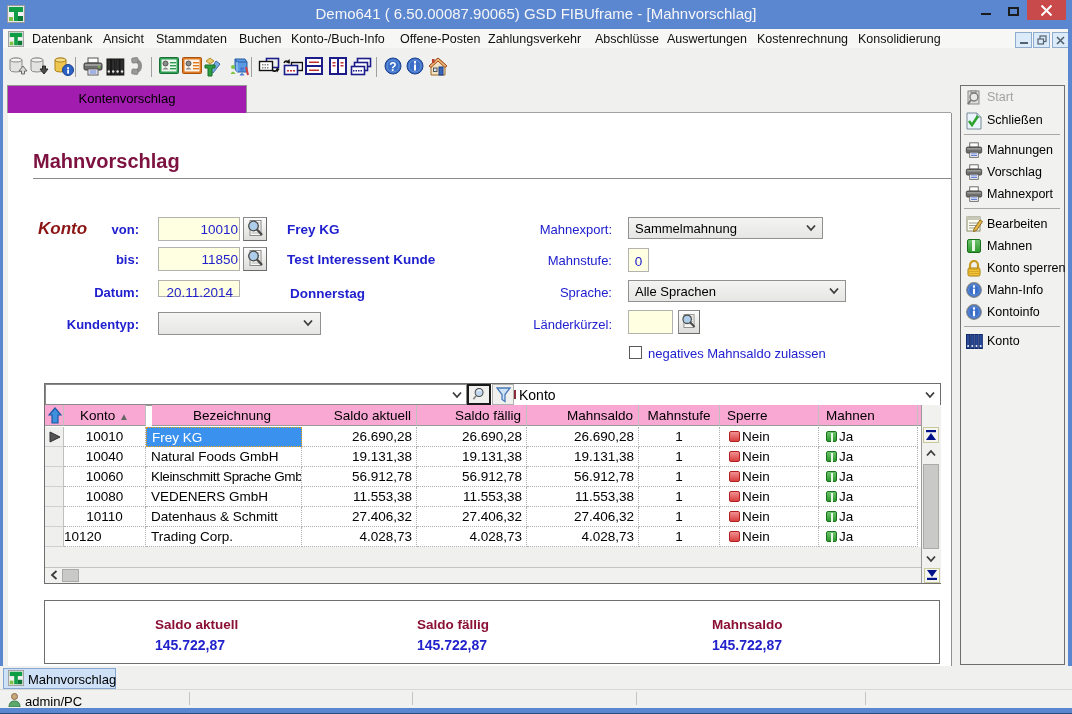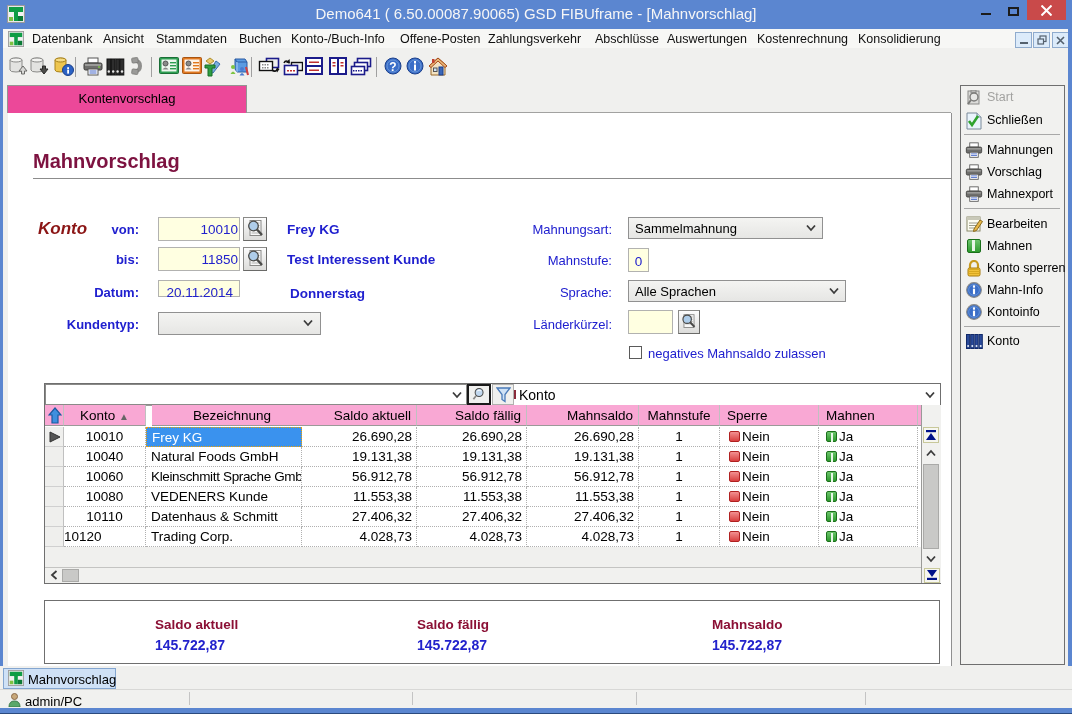--- a/index.html
+++ b/index.html
@@ -18,21 +18,21 @@
 
 #toolbar { left:0; top:48px; width:1072px; height:36px; background:#f0f0ee; }
 .tbsep { position:absolute; top:57px; width:1px; height:20px; background:#a0a0a0; }
 .ticon { position:absolute; top:57px; }
 
 #bleft { left:0; top:29px; width:3px; height:679px; background:#5b86d0; }
 #bright { left:1068px; top:29px; width:4px; height:679px; background:#5b86d0; }
 #bbottom { left:0; top:708px; width:1072px; height:6px; background:#5b86d0; border-bottom:1px solid #2b4a7d; }
 
 
-#tab { left:7px; top:85px; width:240px; height:28px; background:#ec4899; border:1px solid #949492; border-bottom:none; font-size:13px; text-align:center; line-height:26px; color:#000; z-index:3; }
+#tab { left:7px; top:85px; width:240px; height:28px; background:#a21caf; border:1px solid #949492; border-bottom:none; font-size:13px; text-align:center; line-height:26px; color:#000; z-index:3; }
 #panel { left:8px; top:113px; width:944px; height:553px; background:#fff; border-right:1px solid #909090; }
 #heading { left:33px; top:150px; font-size:20px; font-weight:bold; color:#7d1240; }
 #hrule { left:33px; top:178px; width:919px; height:1px; background:#8c8c8c; }
 
 
 .lab-b { position:absolute; font-size:13px; font-weight:bold; color:#2020cf; text-align:right; }
 .lab-r { position:absolute; font-size:13px; color:#2020cf; text-align:right; }
 .val-b { position:absolute; font-size:13.5px; font-weight:bold; color:#2020cf; }
 .inp { position:absolute; background:#ffffe1; border:1px solid #b2b2b0; font-size:13.5px; color:#2222cc; }
 .magbtn { position:absolute; width:24px; height:24px; background:linear-gradient(#fcfcfc,#dcdcda); border:1px solid #8a8a88; border-right-color:#6a6a68; border-bottom-color:#6a6a68; }
@@ -345,21 +345,21 @@
 <svg class="abs" style="left:303px; top:319px;" width="10" height="8" viewBox="0 0 10 8">
     <path d="M1 1.5 L5 6 L9 1.5" fill="none" stroke="#3c3c3c" stroke-width="1.8"></path>
   </svg>
 <svg class="abs" style="left:806px; top:224px; z-index:6;" width="10" height="8" viewBox="0 0 10 8">
     <path d="M1 1.5 L5 6 L9 1.5" fill="none" stroke="#3c3c3c" stroke-width="1.8"></path>
   </svg>
 <svg class="abs" style="left:829px; top:287px; z-index:6;" width="10" height="8" viewBox="0 0 10 8">
     <path d="M1 1.5 L5 6 L9 1.5" fill="none" stroke="#3c3c3c" stroke-width="1.8"></path>
   </svg>
 
-<div class="lab-r" style="left:472px; top:222px; width:140px;">Mahnungsart:</div>
+<div class="lab-r" style="left:472px; top:222px; width:140px;">Mahnexport:</div>
 <div class="combo" style="left:628px; top:217px; width:195px; height:22px; padding:3px 0 0 6px;">Sammelmahnung</div>
 <div class="lab-r" style="left:472px; top:253px; width:140px;">Mahnstufe:</div>
 <div class="inp" style="left:628px; top:248px; width:21px; height:24px; text-align:center; padding-top:5px;">0</div>
 <div class="lab-r" style="left:472px; top:285px; width:140px;">Sprache:</div>
 <div class="combo" style="left:628px; top:280px; width:218px; height:22px; padding:3px 0 0 6px;">Alle Sprachen</div>
 <div class="lab-r" style="left:472px; top:317px; width:140px;">Länderkürzel:</div>
 <div class="inp" style="left:628px; top:310px; width:45px; height:24px;"></div>
 <div class="magbtn" style="left:678px; top:310px; width:22px; height:24px;"></div>
 <div class="abs" style="left:629px; top:346px; width:13px; height:13px; background:#fff; border:1px solid #5a5a5a;"></div>
 <div class="lab-r" style="left:648px; top:346px; width:300px; text-align:left;">negatives Mahnsaldo zulassen</div>
@@ -424,21 +424,21 @@
 <div class="gc" style="left:64px; top:467px; width:82px; text-align:center;">10060</div>
 <div class="gc" style="left:146px; top:467px; width:156px; padding-left:5px; letter-spacing:-0.35px;">Kleinschmitt Sprache GmbH</div>
 <div class="gc" style="left:302px; top:467px; width:115px; text-align:right; padding-right:4px;">56.912,78</div>
 <div class="gc" style="left:417px; top:467px; width:110px; text-align:right; padding-right:4px;">56.912,78</div>
 <div class="gc" style="left:527px; top:467px; width:112px; text-align:right; padding-right:4px;">56.912,78</div>
 <div class="gc" style="left:639px; top:467px; width:81px; text-align:center;">1</div>
 <div class="gc" style="left:720px; top:467px; width:99px;"><span class="ric"></span><span class="ctx">Nein</span></div>
 <div class="gc" style="left:819px; top:467px; width:99px;"><span class="gic"></span><span class="ctx">Ja</span></div>
 
 <div class="gc" style="left:64px; top:487px; width:82px; text-align:center;">10080</div>
-<div class="gc" style="left:146px; top:487px; width:156px; padding-left:5px;">VEDENERS Kunde</div>
+<div class="gc" style="left:146px; top:487px; width:156px; padding-left:5px;">VEDENERS GmbH</div>
 <div class="gc" style="left:302px; top:487px; width:115px; text-align:right; padding-right:4px;">11.553,38</div>
 <div class="gc" style="left:417px; top:487px; width:110px; text-align:right; padding-right:4px;">11.553,38</div>
 <div class="gc" style="left:527px; top:487px; width:112px; text-align:right; padding-right:4px;">11.553,38</div>
 <div class="gc" style="left:639px; top:487px; width:81px; text-align:center;">1</div>
 <div class="gc" style="left:720px; top:487px; width:99px;"><span class="ric"></span><span class="ctx">Nein</span></div>
 <div class="gc" style="left:819px; top:487px; width:99px;"><span class="gic"></span><span class="ctx">Ja</span></div>
 
 <div class="gc" style="left:64px; top:507px; width:82px; text-align:center;">10110</div>
 <div class="gc" style="left:146px; top:507px; width:156px; padding-left:5px;">Datenhaus &amp; Schmitt</div>
 <div class="gc" style="left:302px; top:507px; width:115px; text-align:right; padding-right:4px;">27.406,32</div>

